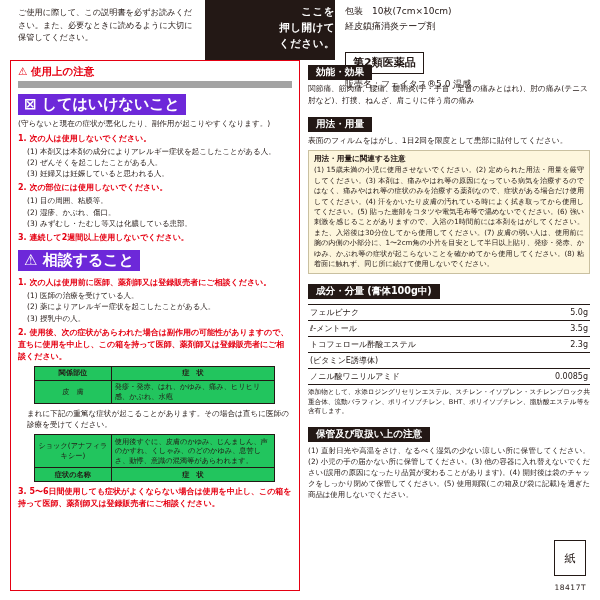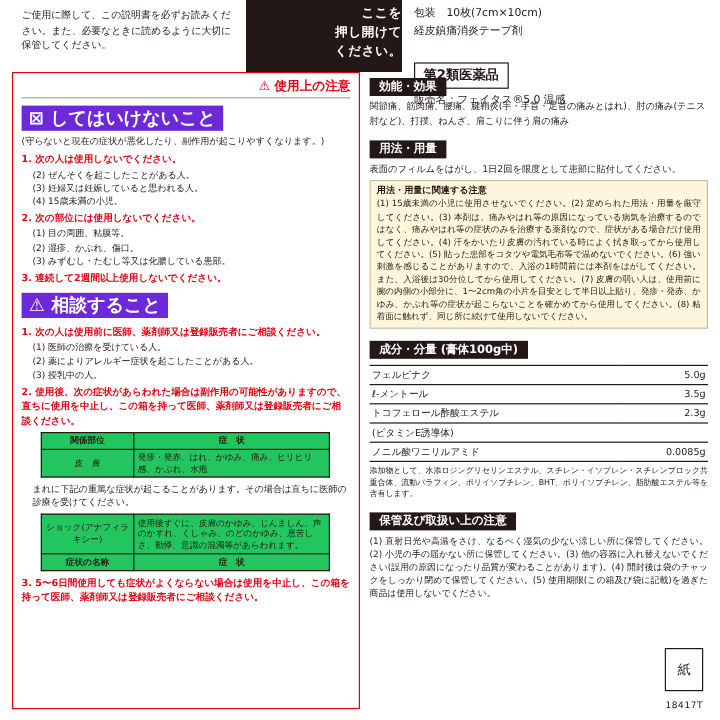--- a/index.html
+++ b/index.html
@@ -44,22 +44,22 @@
 
   
   .cautionbox{
     border:1.2px solid #e50012;
     box-sizing:border-box;
     padding:4px 7px 6px 7px;
     height:531px;
     overflow:hidden;
   }
   .caution-title{
-    text-align:right;color:#e50012;font-weight:bold;font-size:10.5px;
-    border-bottom:1px solid #a3a3a3;padding-bottom:2px;margin-bottom:4px;
+    text-align:left;color:#e50012;font-weight:bold;font-size:10.5px;
+    border-bottom:7px solid #a3a3a3;padding-bottom:2px;margin-bottom:4px;
   }
   .blk-head{
     display:inline-block;background:#6d28d9;color:#fff;
     font-size:15px;font-weight:bold;padding:1px 6px;margin:2px 0 3px 0;
   }
   .txt{font-size:7.6px;line-height:1.52;color:#231815;}
   .lead{font-size:8px;line-height:1.5;color:#e50012;font-weight:bold;margin:3px 0 1px;}
   ul.plain{list-style:none;margin:0 0 2px 0;padding:0 0 0 9px;}
   ul.plain li{font-size:7.5px;line-height:1.5;margin:0;}
   .indent{padding-left:9px;}
@@ -141,23 +141,23 @@
     <div class="colL">
       <div class="cautionbox">
 
         <div class="caution-title">⚠ 使用上の注意</div>
 
         <div class="blk-head">⊠ してはいけないこと</div>
         <div class="txt">(守らないと現在の症状が悪化したり、副作用が起こりやすくなります。)</div>
 
         <div class="lead">1. 次の人は使用しないでください。</div>
         <ul class="plain">
+          <li>(1) 本剤又は本剤の成分によりアレルギー症状を起こしたことがある人。</li>
           <li>(2) ぜんそくを起こしたことがある人。</li>
           <li>(3) 妊婦又は妊娠していると思われる人。</li>
-          <li>(4) 15歳未満の小児。</li>
         </ul>
 
         <div class="lead">2. 次の部位には使用しないでください。</div>
         <ul class="plain">
           <li>(1) 目の周囲、粘膜等。</li>
           <li>(2) 湿疹、かぶれ、傷口。</li>
           <li>(3) みずむし・たむし等又は化膿している患部。</li>
         </ul>
 
         <div class="lead">3. 連続して2週間以上使用しないでください。</div>

